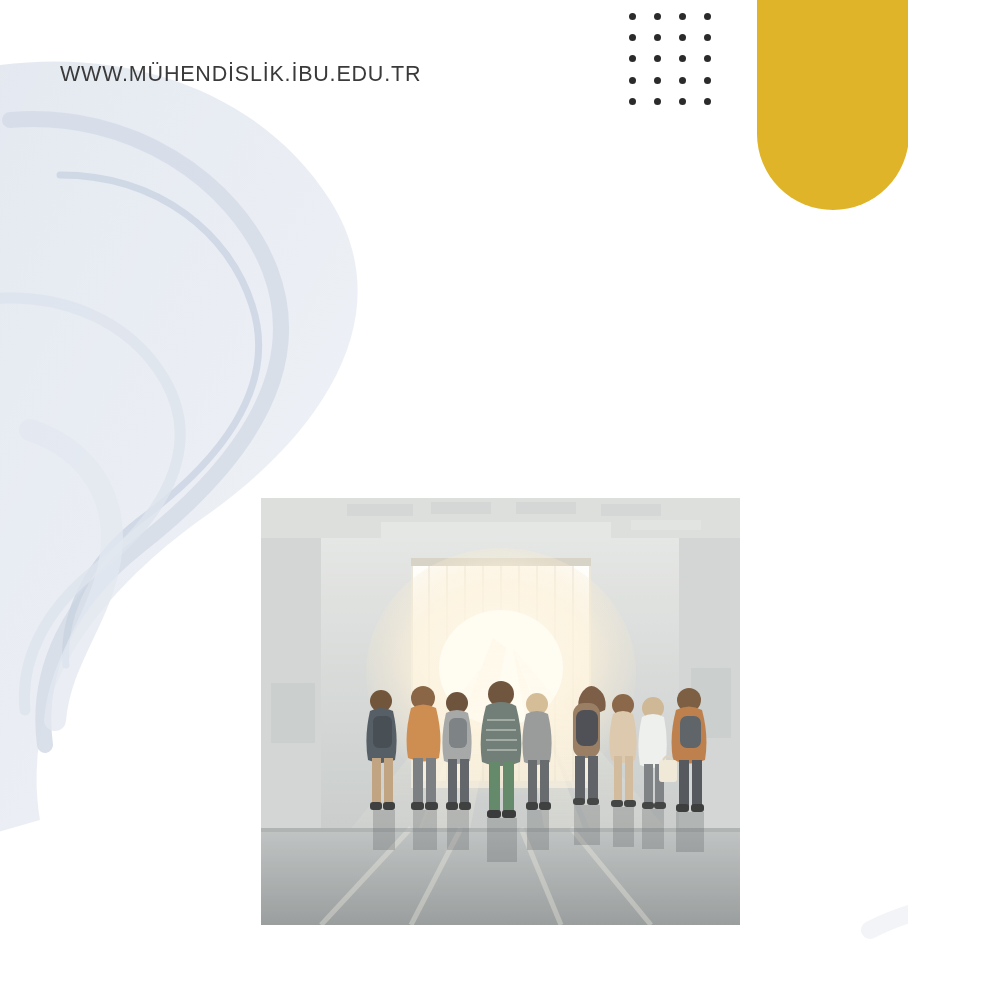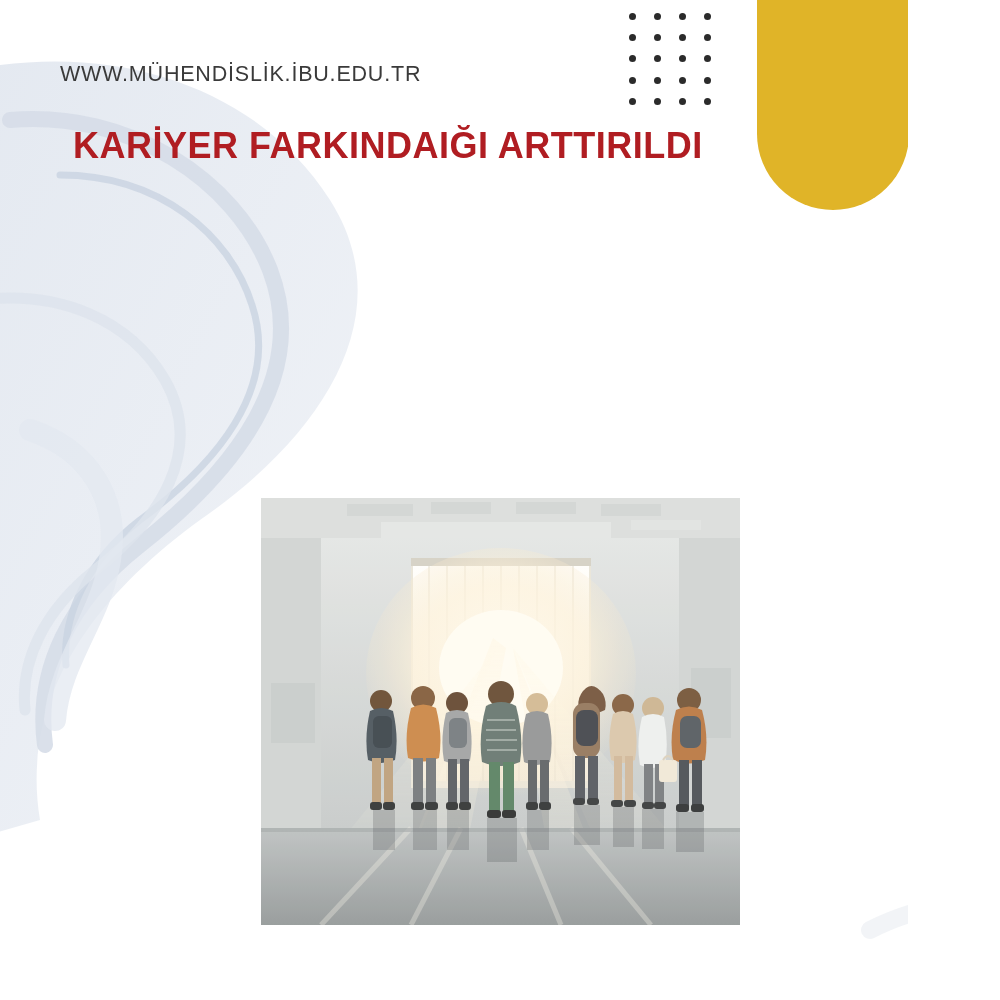--- a/index.html
+++ b/index.html
@@ -157,21 +157,20 @@
     <span></span>
     <span></span>
     <span></span>
     <span></span>
     <span></span>
     <span></span>
   </div>
 
   <div class="url">WWW.MÜHENDİSLİK.İBU.EDU.TR</div>
 
-  <div class="headline">KARİYER FARKINDAIĞI ARTTIRILDI</div>
 
 
   <div class="photo-frame">
     <svg class="photo-svg" viewBox="0 0 479 427" xmlns="http://www.w3.org/2000/svg">
       <defs>
         <linearGradient id="wallGrad" x1="0" y1="0" x2="0" y2="1">
           <stop offset="0%" stop-color="#e6e9ea"></stop>
           <stop offset="100%" stop-color="#c3c8ca"></stop>
         </linearGradient>
         <linearGradient id="floorGrad" x1="0" y1="0" x2="0" y2="1">

